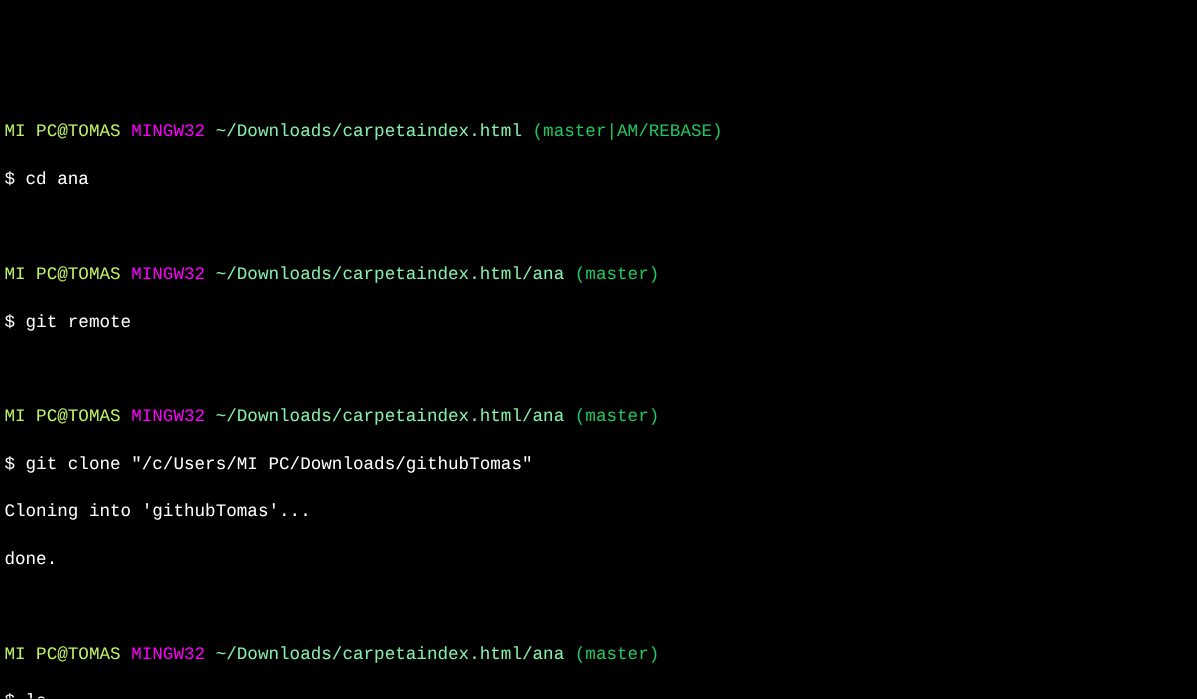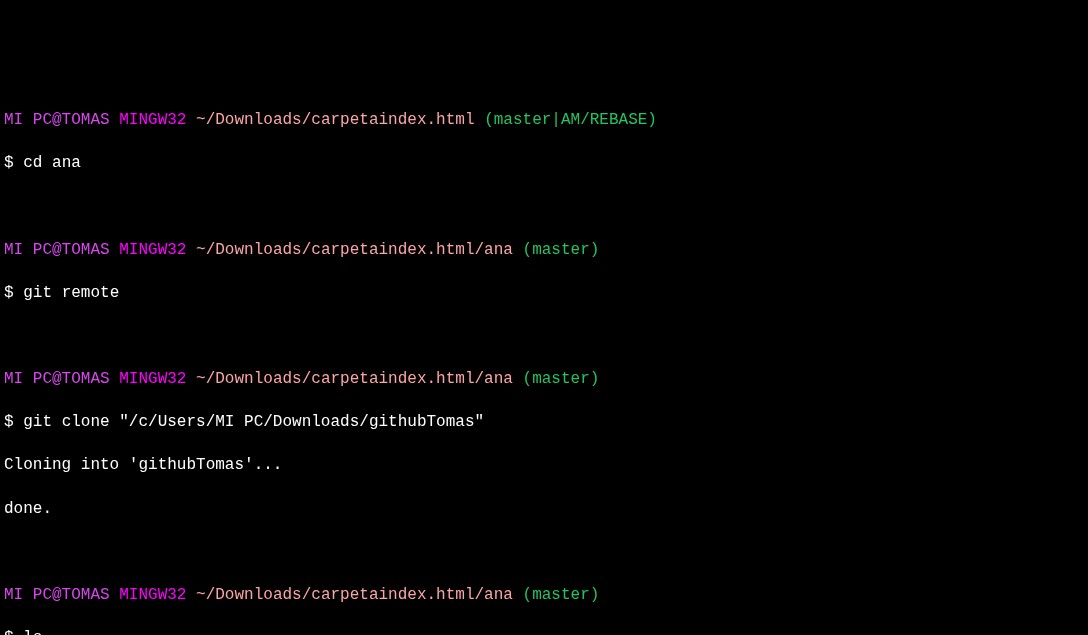--- a/index.html
+++ b/index.html
@@ -12,23 +12,23 @@
       font-family: 'Consolas', 'Courier New', monospace;
       font-size: 16px;
       line-height: 1.35;
       color: #c0c0c0;
       padding: 2px 4px;
       width: 1088px;
       height: 635px;
       overflow: hidden;
       white-space: pre;
     }
-    .user { color: #d946ef; }
+    .user { color: #bef264; }
     .host { color: #ff00ff; margin-top: 16px; }
-    .path { color: #fca5a5; }
+    .path { color: #86efac; }
     .branch { color: #22c55e; }
     .white { color: #ffffff; }
     .line { display: block; }
     .blank { display: block; height: 1.35em; }
   </style>
 </head>
 <body>
 
 
 

